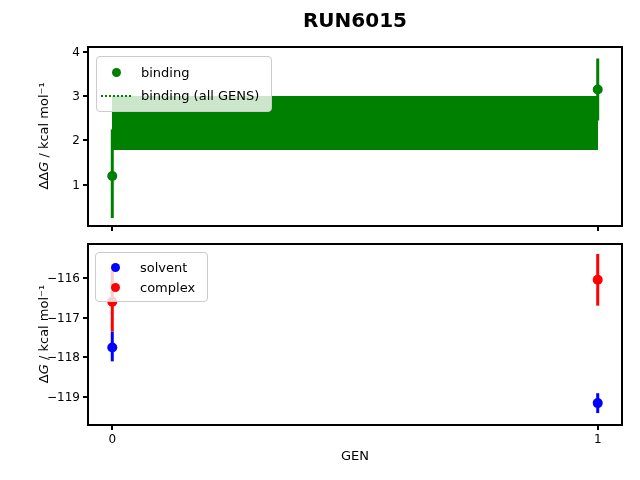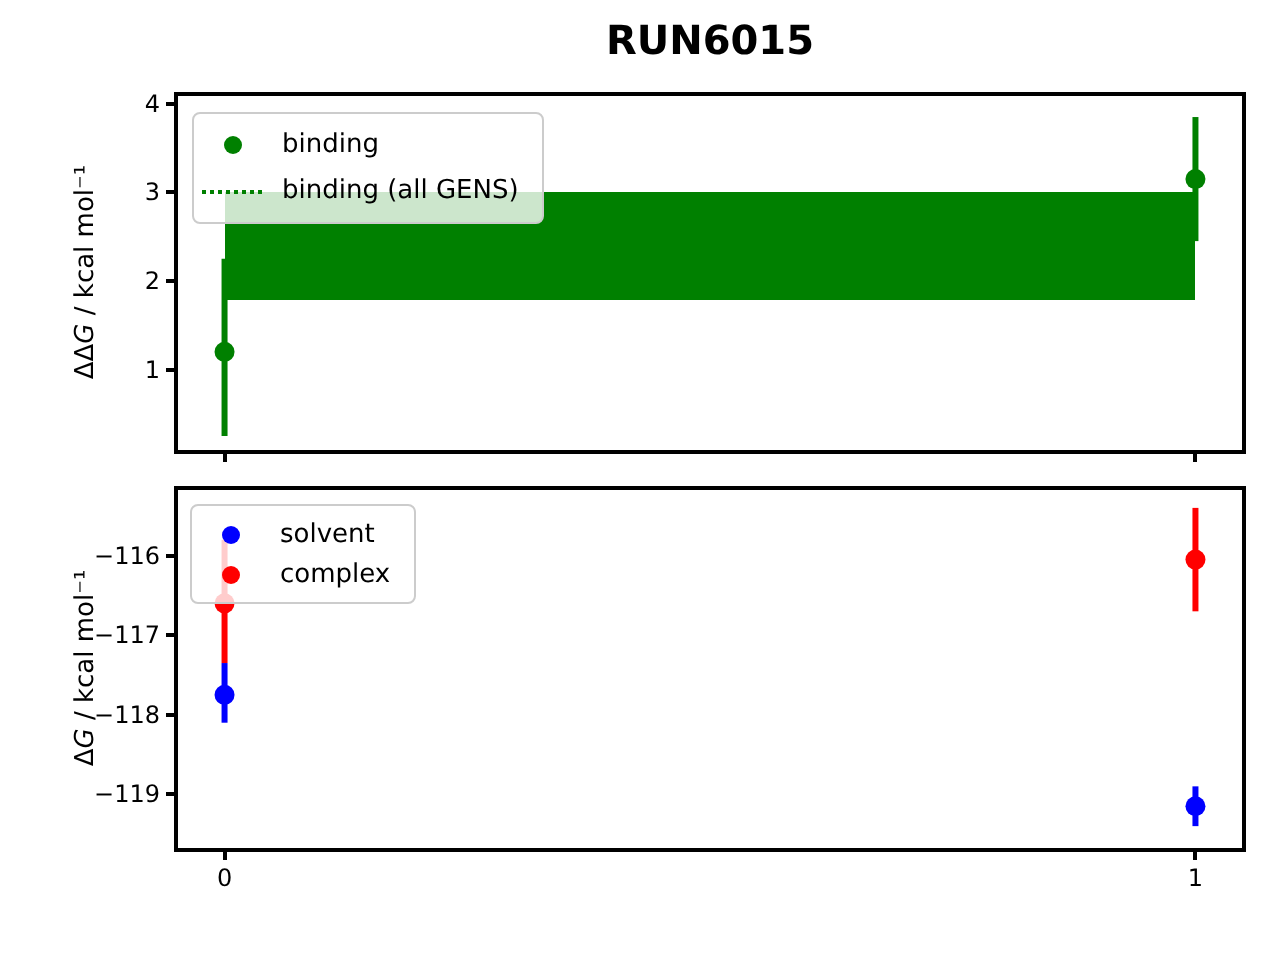--- a/index.html
+++ b/index.html
@@ -82,20 +82,21 @@
   <div class="fig-title">RUN6015</div>
 
   <div class="ylabel" style="left:43px; top:136px;">
     <span>ΔΔ</span><span class="ital">G</span><span> / kcal mol⁻¹</span>
   </div>
 
   <div class="ylabel" style="left:43px; top:334px;">
     <span>Δ</span><span class="ital">G</span><span> / kcal mol⁻¹</span>
   </div>
 
+  <div class="xlabel">GEN</div>
 
   <div class="legend legend-top" style="left: 96px; top: 56px; border-color: rgb(204, 204, 204);">
     <div class="legend-row">
       <span class="lmark">
           <span class="ldot" style="background: rgb(0, 128, 0);"></span>
         </span>
       <span class="llabel">binding</span>
     </div>
     <div class="legend-row">
       <span class="lmark">

